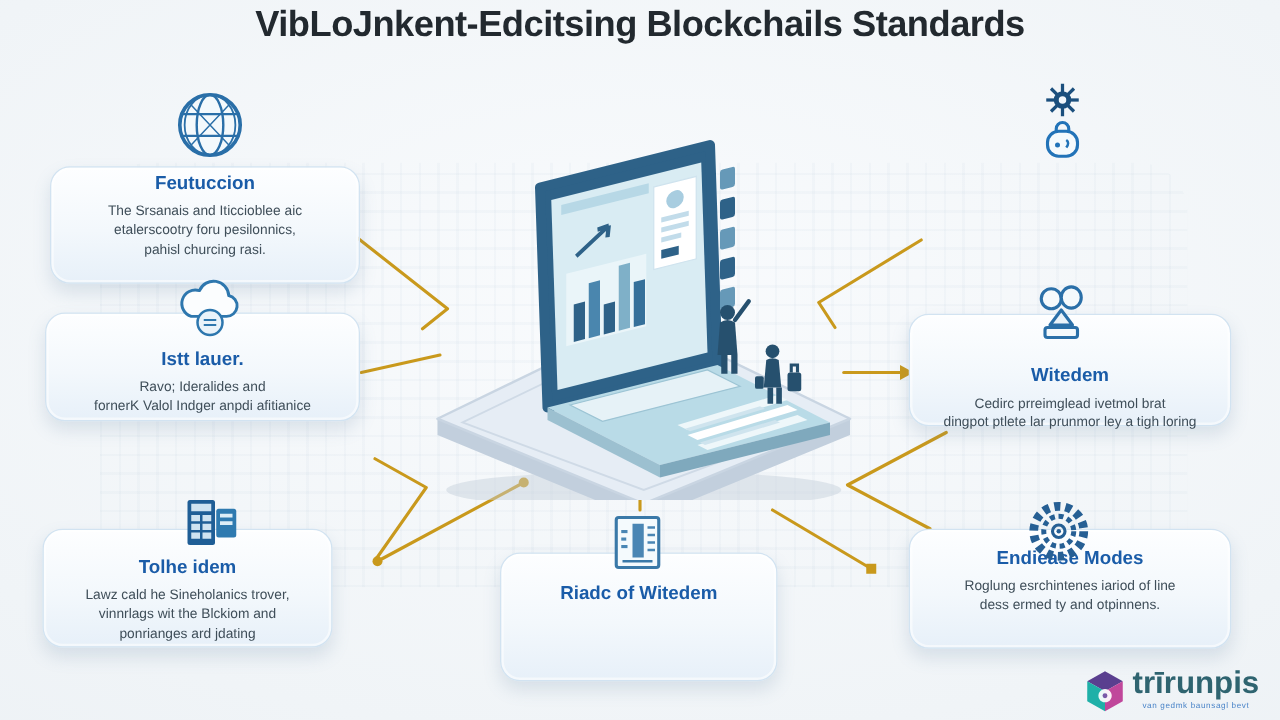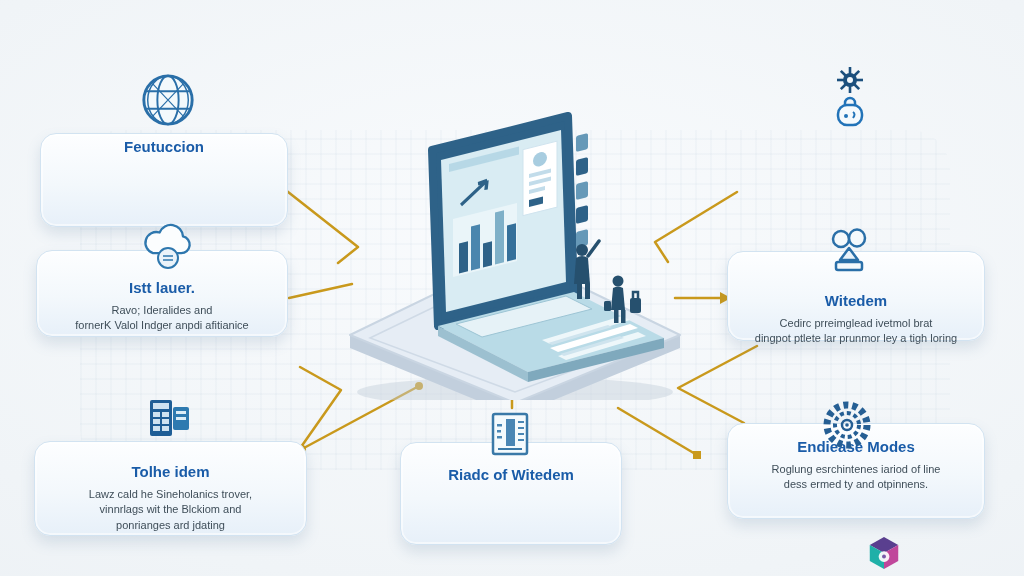--- a/index.html
+++ b/index.html
@@ -31,40 +31,41 @@
   }
   .card-title{
     color:#1a5ca8;font-weight:700;font-size:15px;line-height:1.2;
     margin-bottom:6px;white-space:pre-line;
   }
   .card-body{
     color:#3f4e59;font-size:11px;line-height:1.4;white-space:pre-line;
   }
   .c-tl{left:40px;top:133px;width:248px;height:94px;padding-top:4px;}
   .c-ml{left:36px;top:250px;width:252px;height:87px;padding-top:28px;}
-  .c-bl{left:34px;top:441px;width:273px;height:95px;padding-top:21px;}
+  .c-bl{left:34px;top:423px;width:232px;height:95px;padding-top:21px;}
   .c-tr{left:738px;top:100px;width:248px;height:97px;padding-top:25px;}
   .c-mr{left:727px;top:251px;width:258px;height:90px;padding-top:40px;}
   .c-br{left:727px;top:423px;width:258px;height:96px;}
   .c-bc{left:400px;top:442px;width:222px;height:103px;padding-top:23px;}
   .icon-wrap{position:absolute;z-index:3;line-height:0;}
   .logo{
     position:absolute;left:868px;top:534px;z-index:3;
     display:flex;align-items:flex-start;gap:6px;
   }
   .logo-name{font-size:25px;font-weight:600;color:#2f6470;line-height:1;}
   .logo-tagline{font-size:6.5px;color:#4a84c8;letter-spacing:.5px;margin-top:2px;text-align:center;}
 </style>
 </head>
 <body>
 
 <div id="canvas">
 
   <div class="texture"></div>
 
+  <h1 class="main-title">VibLoJnkent-Edcitsing Blockchails Standards</h1>
 
   <svg class="connectors" width="1024" height="576">
     <g fill="none" stroke="#c9991c" stroke-width="2.5" stroke-linecap="round" stroke-linejoin="round">
       <path d="M283,188 L358,247 L338,263"></path>
       <path d="M289,298 L352,284"></path>
       <path d="M300,367 L341,390 L301,447"></path>
       <path d="M302,449 L419,386"></path>
       <path d="M512,384 L512,408"></path>
       <path d="M737,192 L655,242 L668,262"></path>
       <path d="M675,298 L720,298"></path>
@@ -132,20 +133,23 @@
       <rect x="284" y="210" width="4.5" height="13"></rect>
       <rect x="291" y="210" width="4.5" height="13"></rect>
       <rect x="300" y="198" width="11" height="15" rx="2"></rect>
       <path d="M303,198 v-6 h5 v6" stroke="#26506e" stroke-width="2.5" fill="none"></path>
       <rect x="274" y="201" width="7" height="10" rx="1.5"></rect>
     </g>
   </svg>
 
   <div class="card c-tl">
     <div class="card-title">Feutuccion</div>
+    <div class="card-body">The Srsanais and Iticcioblee aic
+etalerscootry foru pesilonnics,
+pahisl churcing rasi.</div>
   </div>
   <div class="card c-ml">
     <div class="card-title">Istt lauer.</div>
     <div class="card-body">Ravo; Ideralides and
 fornerK Valol Indger anpdi afitianice</div>
   </div>
   <div class="card c-bl">
     <div class="card-title">Tolhe idem</div>
     <div class="card-body">Lawz cald he Sineholanics trover,
 vinnrlags wit the Blckiom and
@@ -268,15 +272,19 @@
   </div>
 
   <div class="logo">
     <svg width="32" height="38" viewBox="0 0 36 40">
       <polygon points="18,2 34,11 18,20 2,11" fill="#5a3f8f"></polygon>
       <polygon points="2,11 18,20 18,38 2,29" fill="#1fb0a8"></polygon>
       <polygon points="34,11 18,20 18,38 34,29" fill="#c0479b"></polygon>
       <path d="M18,18 a6,6 0 1 0 0.1,0 z" fill="#ffffff" opacity="0.92"></path>
       <circle cx="18" cy="24" r="2.2" fill="#7a5aa8"></circle>
     </svg>
+    <div>
+      <div class="logo-name">trīrunpis</div>
+      <div class="logo-tagline">van gedmk baunsagl bevt</div>
+    </div>
   </div>
 
 </div>
 
 </body></html>

